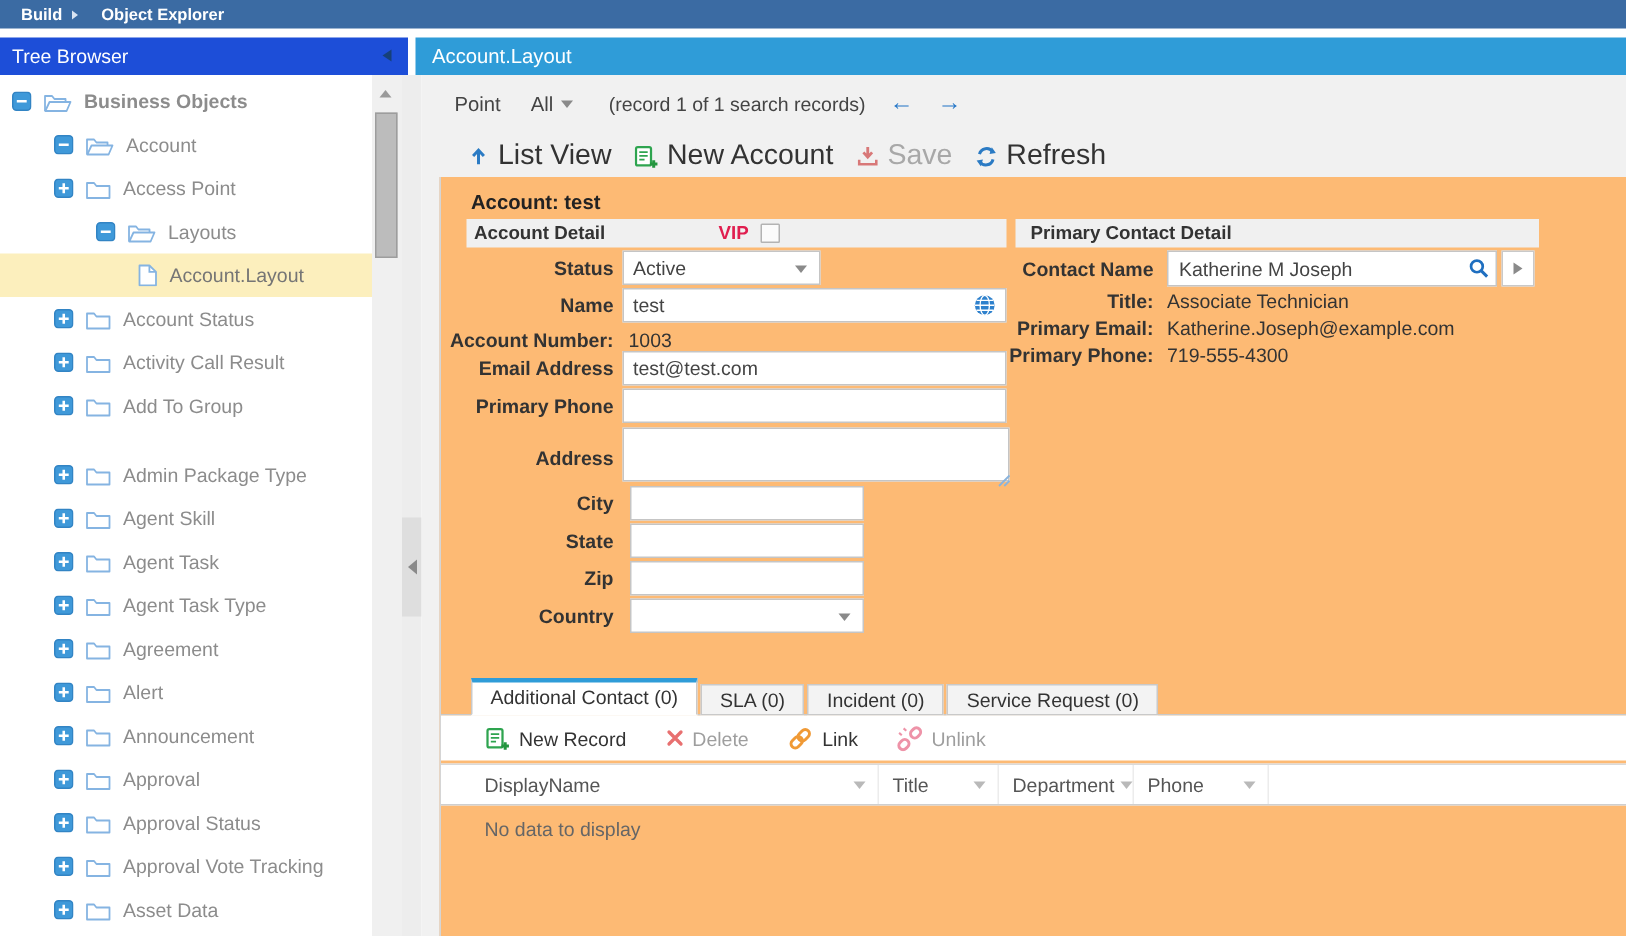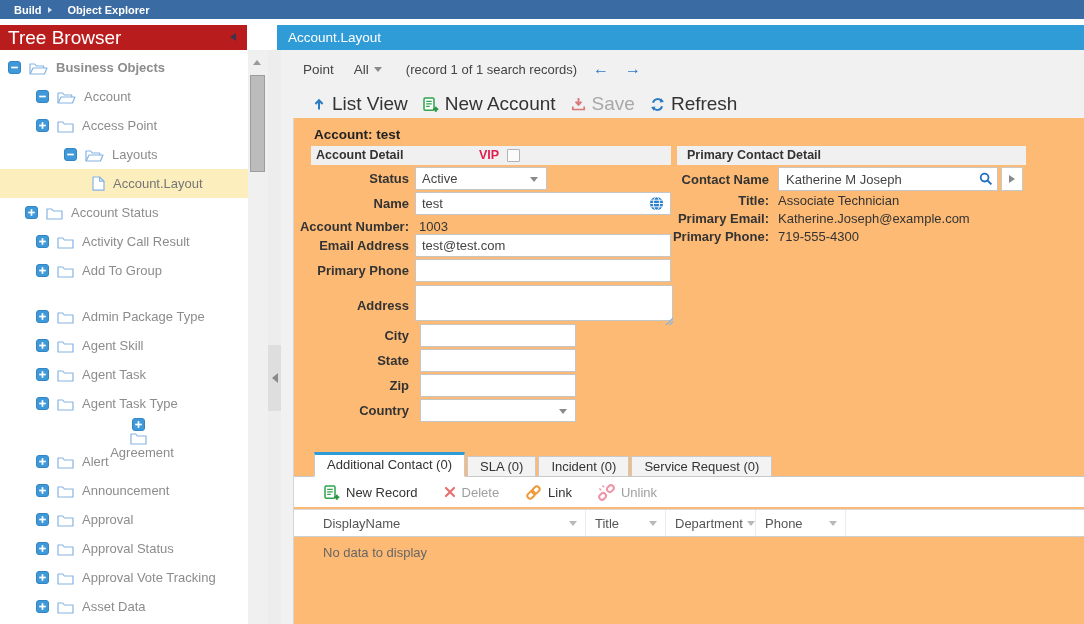--- a/index.html
+++ b/index.html
@@ -8,22 +8,22 @@
 
   
   .topbar{position:absolute;left:0;top:0;width:100%;height:19px;background:#3b6ba3;color:#fff;
           font-size:11px;font-weight:bold;display:flex;align-items:center}
   .topbar .build{margin-left:14px}
   .tri-right-sm{width:0;height:0;border-left:4px solid #d9e4f2;border-top:3.5px solid transparent;
           border-bottom:3.5px solid transparent;margin-left:6px}
   .topbar .oe{margin-left:16px}
 
   
-  .tree-header{position:absolute;left:0;top:25px;width:247px;height:25px;background:#b91c1c;color:#fff;
-          font-size:19px;line-height:25px;padding-left:8px;box-sizing:border-box}
+  .tree-header{position:absolute;left:0;top:25px;width:272px;height:25px;background:#1d4ed8;color:#fff;
+          font-size:13px;line-height:25px;padding-left:8px;box-sizing:border-box}
   .tree-header .collapse{position:absolute;right:11px;top:8px;width:0;height:0;
           border-right:6px solid rgba(20,60,90,.75);border-top:4.5px solid transparent;border-bottom:4.5px solid transparent}
   .main-header{position:absolute;left:277px;top:25px;right:0;height:25px;background:#2f9cd8;color:#fff;
           font-size:13.5px;line-height:25px;padding-left:11px;box-sizing:border-box}
 
   
   .tree-body{position:absolute;left:0;top:50px;width:248px;bottom:0;background:#fff;overflow:hidden;
           padding-top:3px;box-sizing:border-box}
   .tree-item{height:29px;display:flex;align-items:center;font-size:13px;color:#8c8c8c;
           box-sizing:border-box;white-space:nowrap;cursor:default}
@@ -204,21 +204,21 @@
     </div>
     <div class="tree-item selected" style="padding-left: 92px;">
       <span class="ficon">
         <svg width="13" height="15">
           <path d="M1 1 h6.6 L12 5.2 v9 H1 z" fill="#fff" stroke="#85b4e2" stroke-width="1.2" stroke-linejoin="round"></path>
           <path d="M7.6 1 V5.2 H12" fill="none" stroke="#85b4e2" stroke-width="1.2"></path>
         </svg>
       </span>
       <span>Account.Layout</span>
     </div>
-    <div class="tree-item" style="padding-left: 25px;">
+    <div class="tree-item" style="padding-left: 36px;">
       <span class="exp">
         <svg width="13" height="13">
           <rect x="0.5" y="0.5" width="12" height="12" rx="2.5" fill="#3f99d9" stroke="#3284c4"></rect>
           <line x1="3.2" y1="6.5" x2="9.8" y2="6.5" stroke="#fff" stroke-width="1.7"></line>
           <line x1="6.5" y1="3.2" x2="6.5" y2="9.8" stroke="#fff" stroke-width="1.7"></line>
         </svg>
       </span>
       <span class="ficon">
         <svg width="17" height="14">
           <path d="M1 3 h4.7 l1.6 2 H16 v8 H1 z" fill="#fff" stroke="#85b4e2" stroke-width="1.2" stroke-linejoin="round"></path>
@@ -309,21 +309,21 @@
           <line x1="6.5" y1="3.2" x2="6.5" y2="9.8" stroke="#fff" stroke-width="1.7"></line>
         </svg>
       </span>
       <span class="ficon">
         <svg width="17" height="14">
           <path d="M1 3 h4.7 l1.6 2 H16 v8 H1 z" fill="#fff" stroke="#85b4e2" stroke-width="1.2" stroke-linejoin="round"></path>
         </svg>
       </span>
       <span>Agent Task Type</span>
     </div>
-    <div class="tree-item" style="padding-left: 36px; flex-direction: column;">
+    <div class="tree-item" style="padding-left: 36px;">
       <span class="exp">
         <svg width="13" height="13">
           <rect x="0.5" y="0.5" width="12" height="12" rx="2.5" fill="#3f99d9" stroke="#3284c4"></rect>
           <line x1="3.2" y1="6.5" x2="9.8" y2="6.5" stroke="#fff" stroke-width="1.7"></line>
           <line x1="6.5" y1="3.2" x2="6.5" y2="9.8" stroke="#fff" stroke-width="1.7"></line>
         </svg>
       </span>
       <span class="ficon">
         <svg width="17" height="14">
           <path d="M1 3 h4.7 l1.6 2 H16 v8 H1 z" fill="#fff" stroke="#85b4e2" stroke-width="1.2" stroke-linejoin="round"></path>

